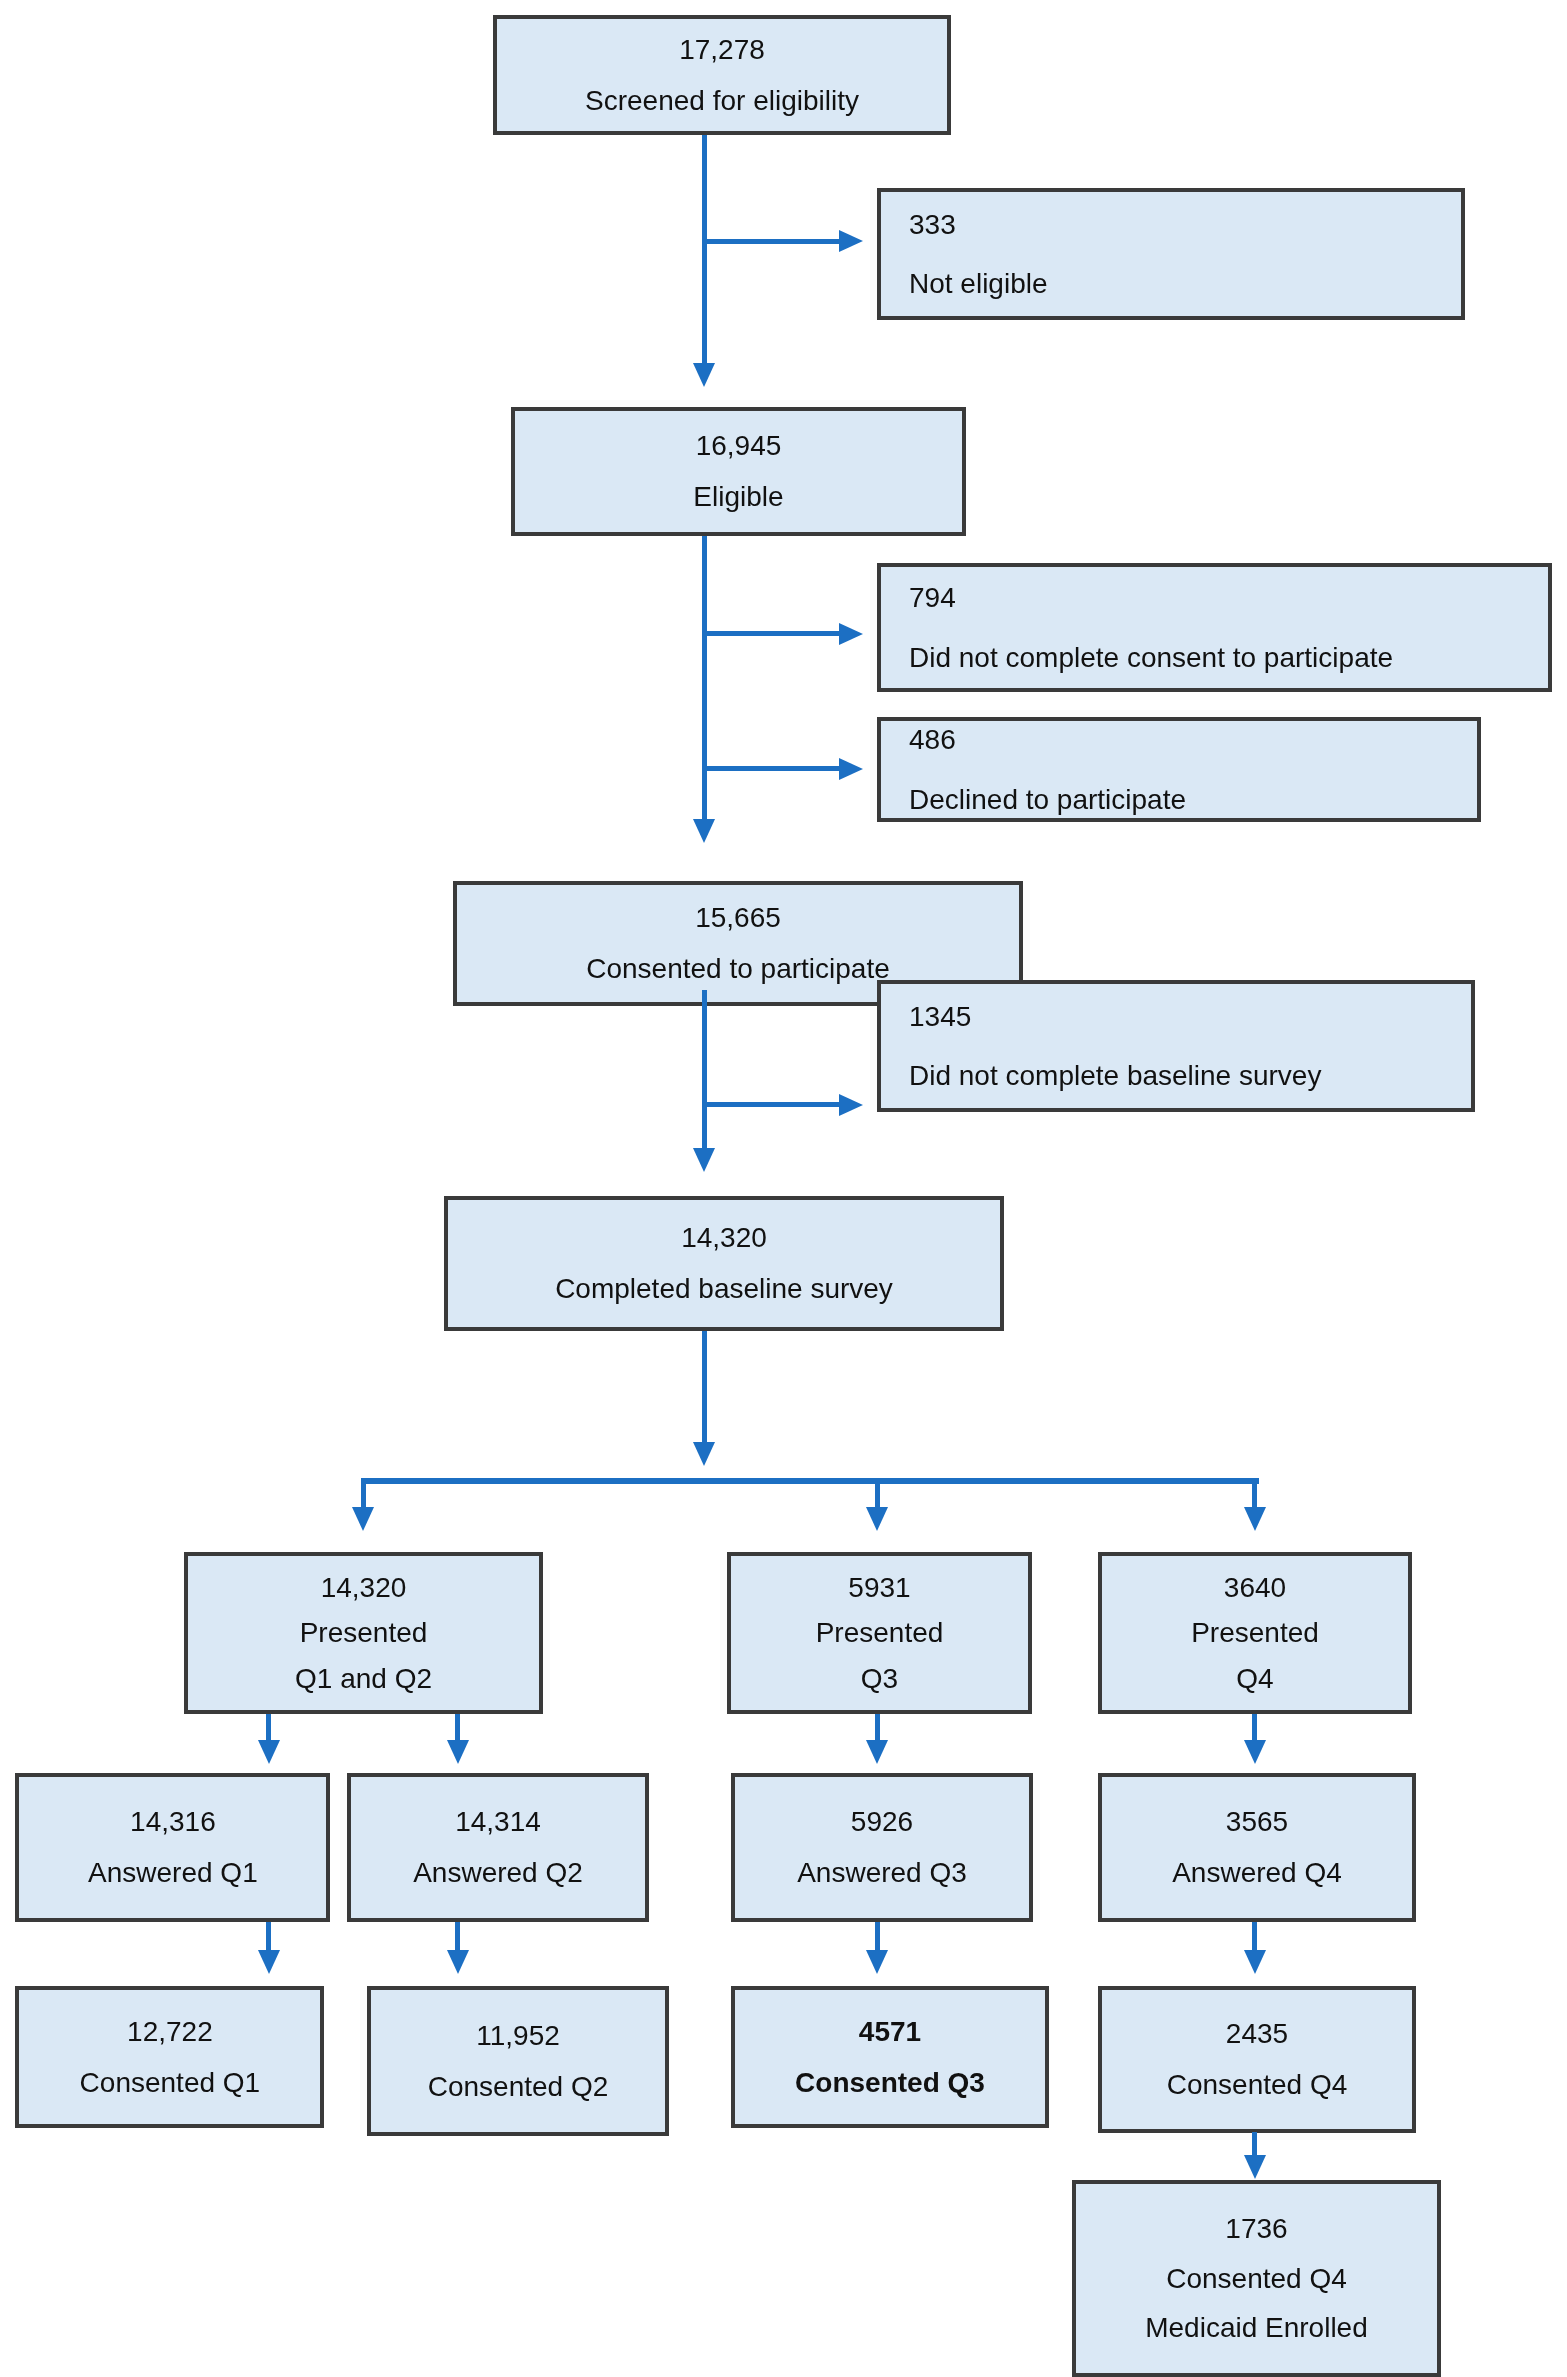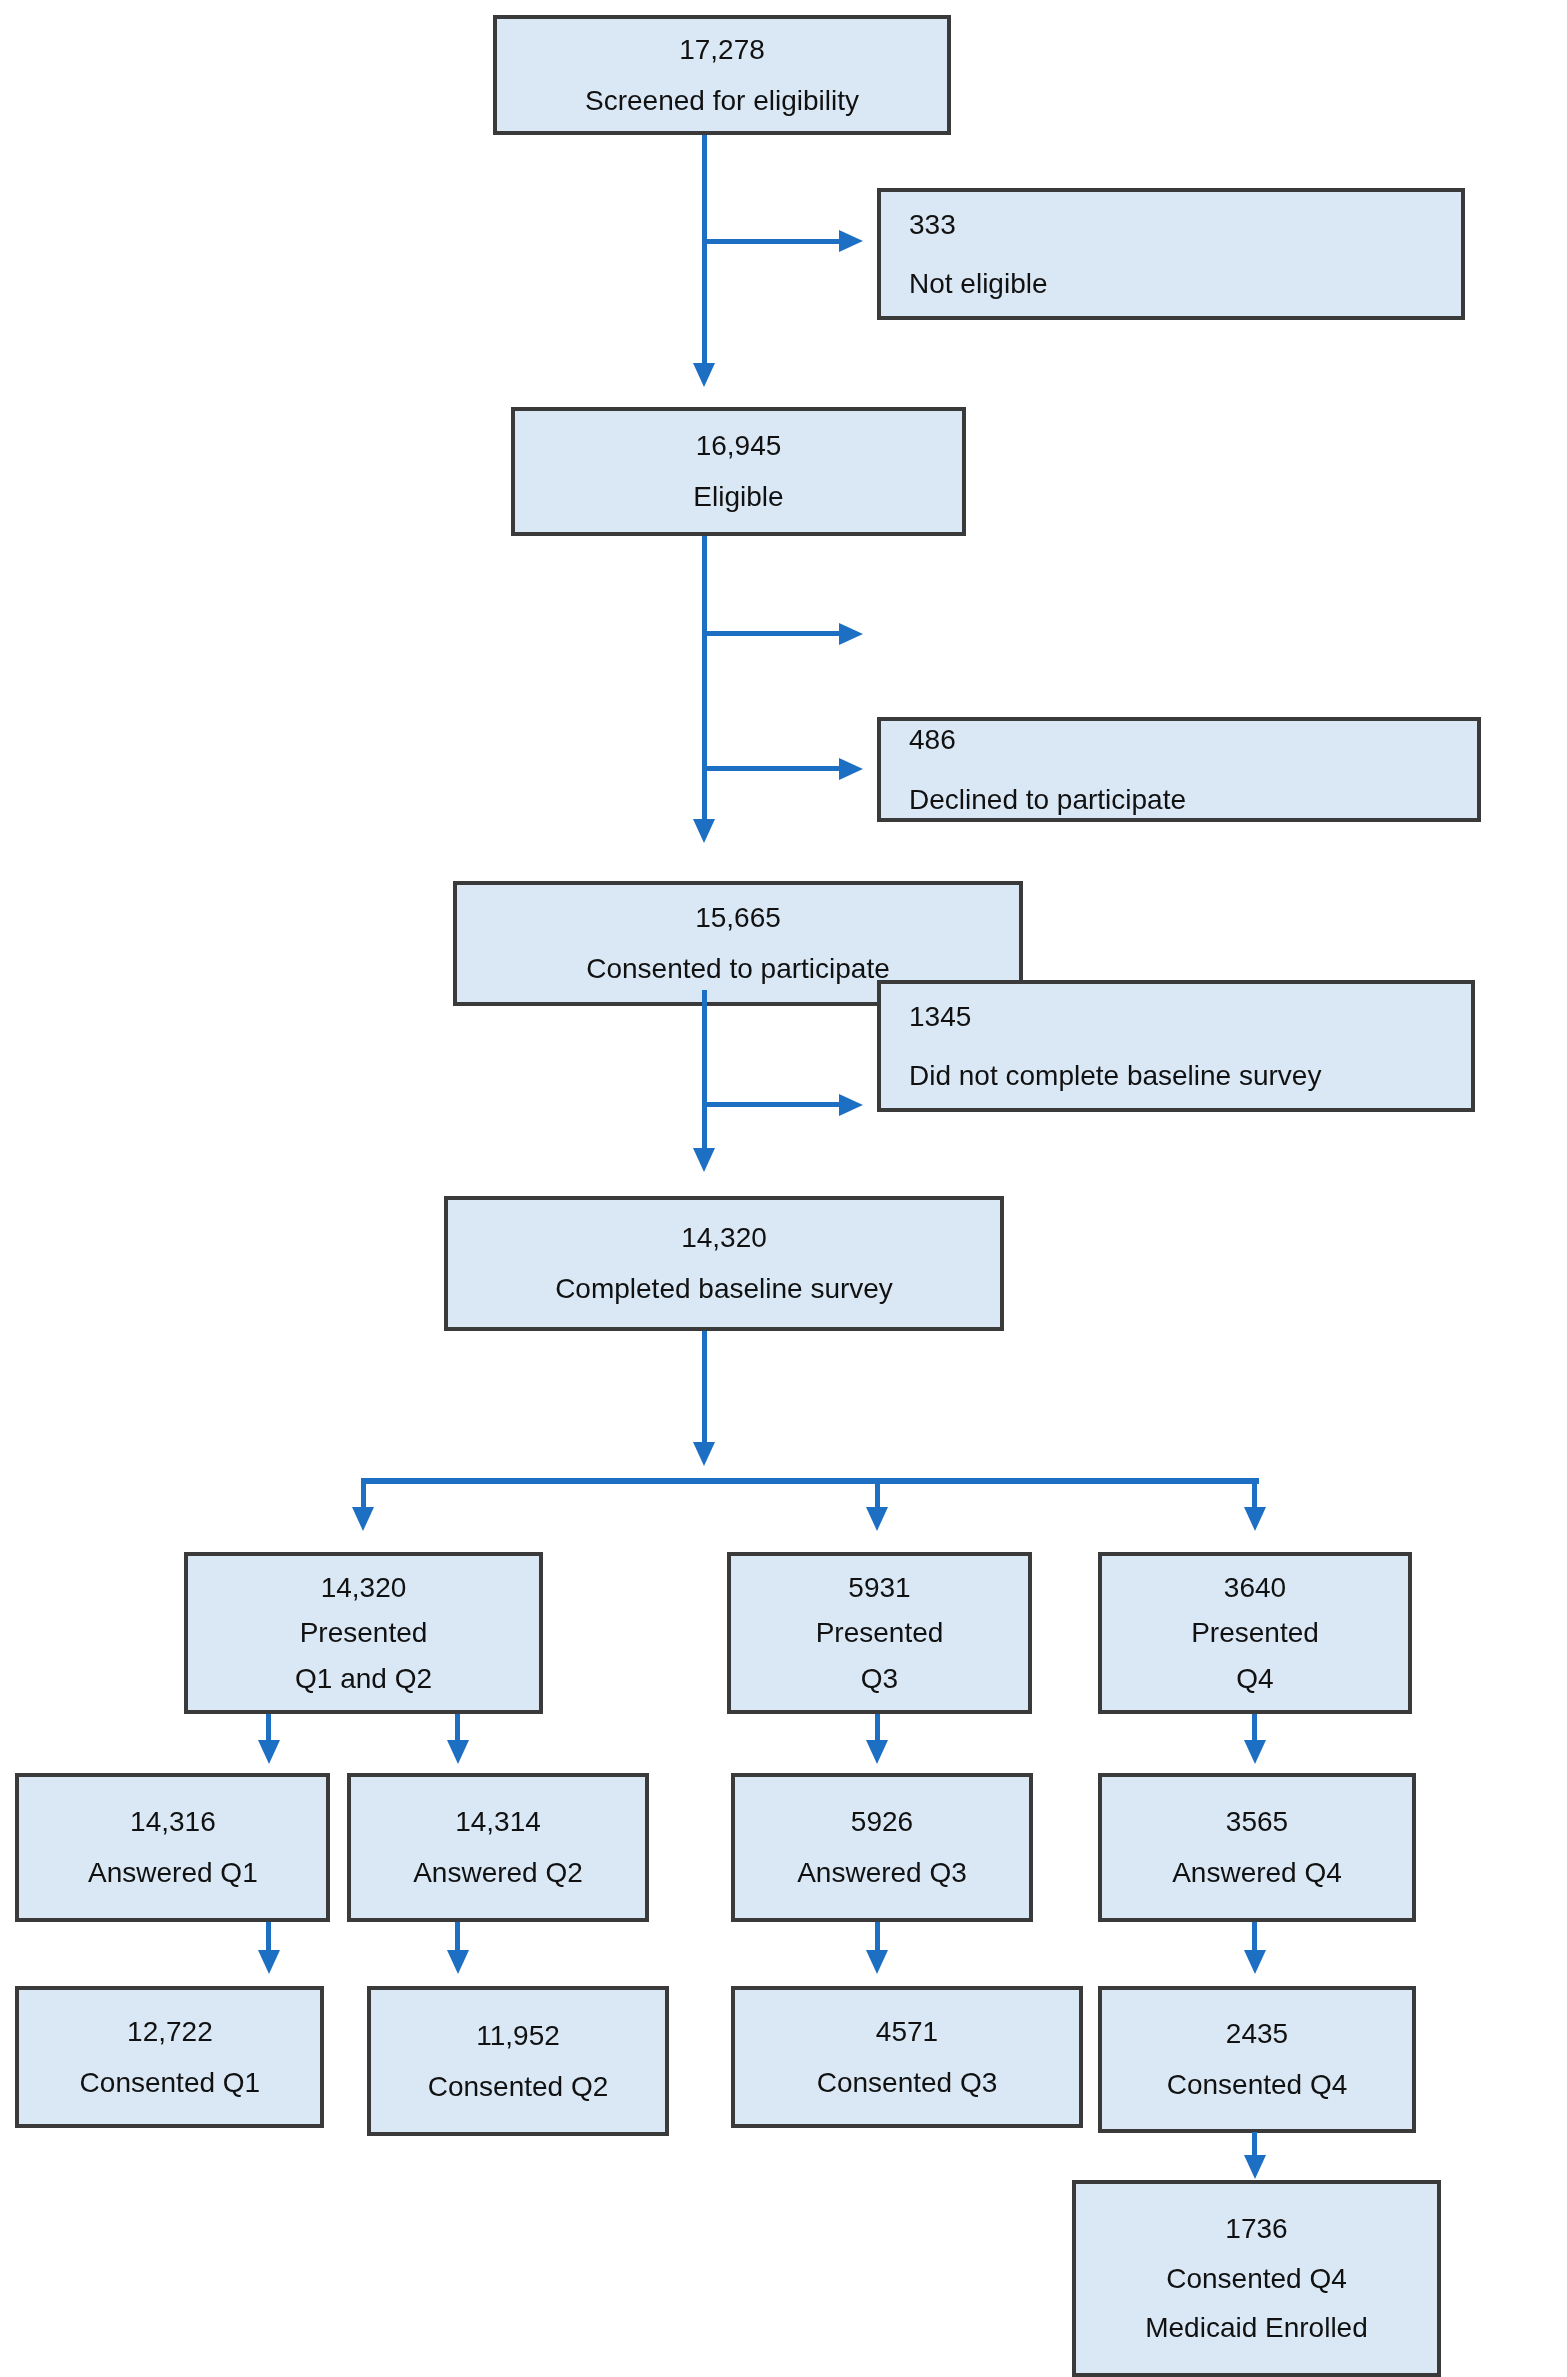--- a/index.html
+++ b/index.html
@@ -73,20 +73,24 @@
   <div class="node side" style="left:877px;top:188px;width:588px;height:132px;">
     <div class="num">333</div>
     <div class="lbl">Not eligible</div>
   </div>
 
   <div class="node" style="left:511px;top:407px;width:455px;height:129px;">
     <div class="num">16,945</div>
     <div class="lbl">Eligible</div>
   </div>
 
+  <div class="node side" style="left:877px;top:563px;width:675px;height:129px;">
+    <div class="num">794</div>
+    <div class="lbl">Did not complete consent to participate</div>
+  </div>
 
   <div class="node side" style="left:877px;top:717px;width:604px;height:105px;">
     <div class="num">486</div>
     <div class="lbl">Declined to participate</div>
   </div>
 
   <div class="node" style="left:453px;top:865px;width:570px;height:125px;margin-top:16px;">
     <div class="num">15,665</div>
     <div class="lbl">Consented to participate</div>
   </div>
@@ -142,21 +146,21 @@
   <div class="node" style="left:15.4px;top:1986px;width:309px;height:142px;">
     <div class="num">12,722</div>
     <div class="lbl">Consented Q1</div>
   </div>
 
   <div class="node" style="left:367px;top:1986px;width:302px;height:150px;">
     <div class="num">11,952</div>
     <div class="lbl">Consented Q2</div>
   </div>
 
-  <div class="node" style="left:731px;top:1986px;width:352px;height:142px;">
+  <div class="node" style="left:731px;top:1986px;width:318px;height:142px;font-weight:bold;">
     <div class="num">4571</div>
     <div class="lbl">Consented Q3</div>
   </div>
 
   <div class="node" style="left:1098px;top:1986px;width:318px;height:147px;">
     <div class="num">2435</div>
     <div class="lbl">Consented Q4</div>
   </div>
 
   <div class="node tall" style="left:1072px;top:2180px;width:369px;height:197px;">

